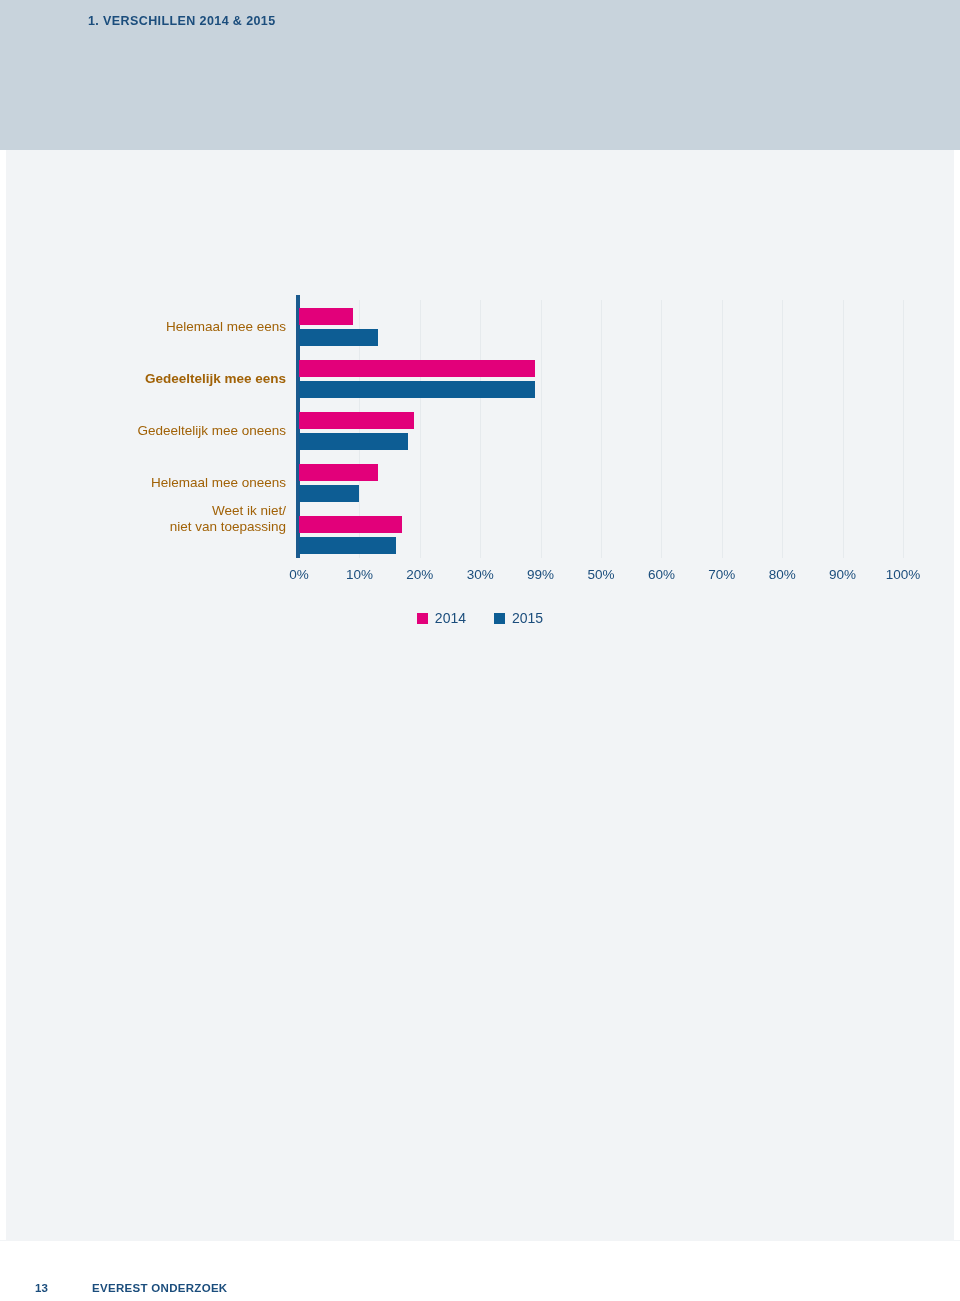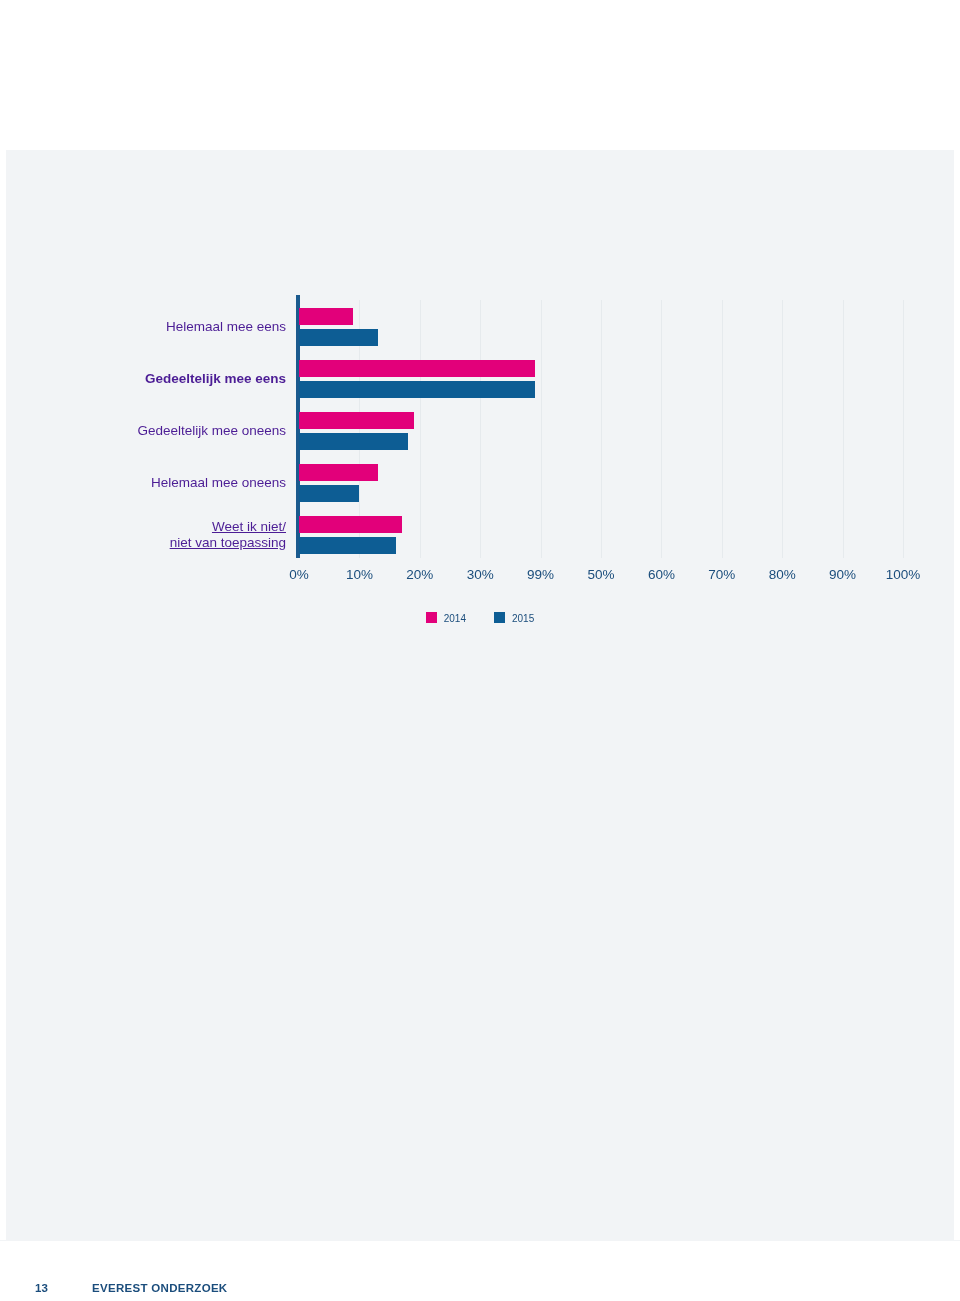--- a/index.html
+++ b/index.html
@@ -131,21 +131,21 @@
     height: 17px;
   }
   .bar.y2014 { top: 8px;  background: #e2007a; }
   .bar.y2015 { top: 29px; background: #0d5d94; }
 
   .cat-label {
     position: absolute;
     text-align: right;
     font-size: 13.5px;
     line-height: 16px;
-    color: #4c1d95;
+    color: #a16207;
     width: 230px;
     left: 56px;
   }
 
   
   .xticks {
     position: absolute;
     left: 0;
     top: 272px;
     width: 960px;
@@ -165,21 +165,21 @@
     position: absolute;
     left: 0;
     top: 313px;
     width: 960px;
     height: 24px;
     text-align: center;
   }
   .legend-item {
     display: inline-block;
     margin: 0 14px;
-    font-size: 10px;
+    font-size: 14px;
     color: #1b4d7c;
     vertical-align: middle;
   }
   .legend-swatch {
     display: inline-block;
     width: 11px;
     height: 11px;
     margin-right: 7px;
     vertical-align: -1px;
   }
@@ -225,20 +225,23 @@
     font-size: 11.5px;
     color: #1b4d7c;
     font-weight: bold;
   }
 </style>
 </head>
 <body>
 
 <div class="page">
 
+  <div class="header-band">
+    <div class="header-title">1. VERSCHILLEN 2014 &amp; 2015</div>
+  </div>
 
   <div class="content-panel"></div>
   <div class="gutter-left"></div>
   <div class="gutter-right"></div>
 
 
   <div class="chart">
     <div class="axis-line"></div>
     <div class="plot">
       <div id="gridlines">
@@ -274,21 +277,21 @@
             <div class="bar y2014" style="width: 102.68px; background: rgb(226, 0, 122);"></div>
             <div class="bar y2015" style="width: 96.64px; background: rgb(13, 93, 148);"></div>
           </div>
         </div>
     </div>
     <div id="cat-labels">
         <div class="cat-label" style="top: 24px;"><span>Helemaal mee eens</span></div>
         <div class="cat-label" style="top: 76px; font-weight: bold;"><span>Gedeeltelijk mee eens</span></div>
         <div class="cat-label" style="top: 128px;"><span>Gedeeltelijk mee oneens</span></div>
         <div class="cat-label" style="top: 180px;"><span>Helemaal mee oneens</span></div>
-        <div class="cat-label" style="top: 224px; text-decoration: underline;"><span>Weet ik niet/</span><br><span>niet van toepassing</span></div>
+        <div class="cat-label" style="top: 208px;"><span>Weet ik niet/</span><br><span>niet van toepassing</span></div>
       </div>
     <div class="xticks" id="xticks">
         <div class="xtick" style="left: 299px;">0%</div>
         <div class="xtick" style="left: 359.4px;">10%</div>
         <div class="xtick" style="left: 419.8px;">20%</div>
         <div class="xtick" style="left: 480.2px;">30%</div>
         <div class="xtick" style="left: 540.6px;">99%</div>
         <div class="xtick" style="left: 601px;">50%</div>
         <div class="xtick" style="left: 661.4px;">60%</div>
         <div class="xtick" style="left: 721.8px;">70%</div>

